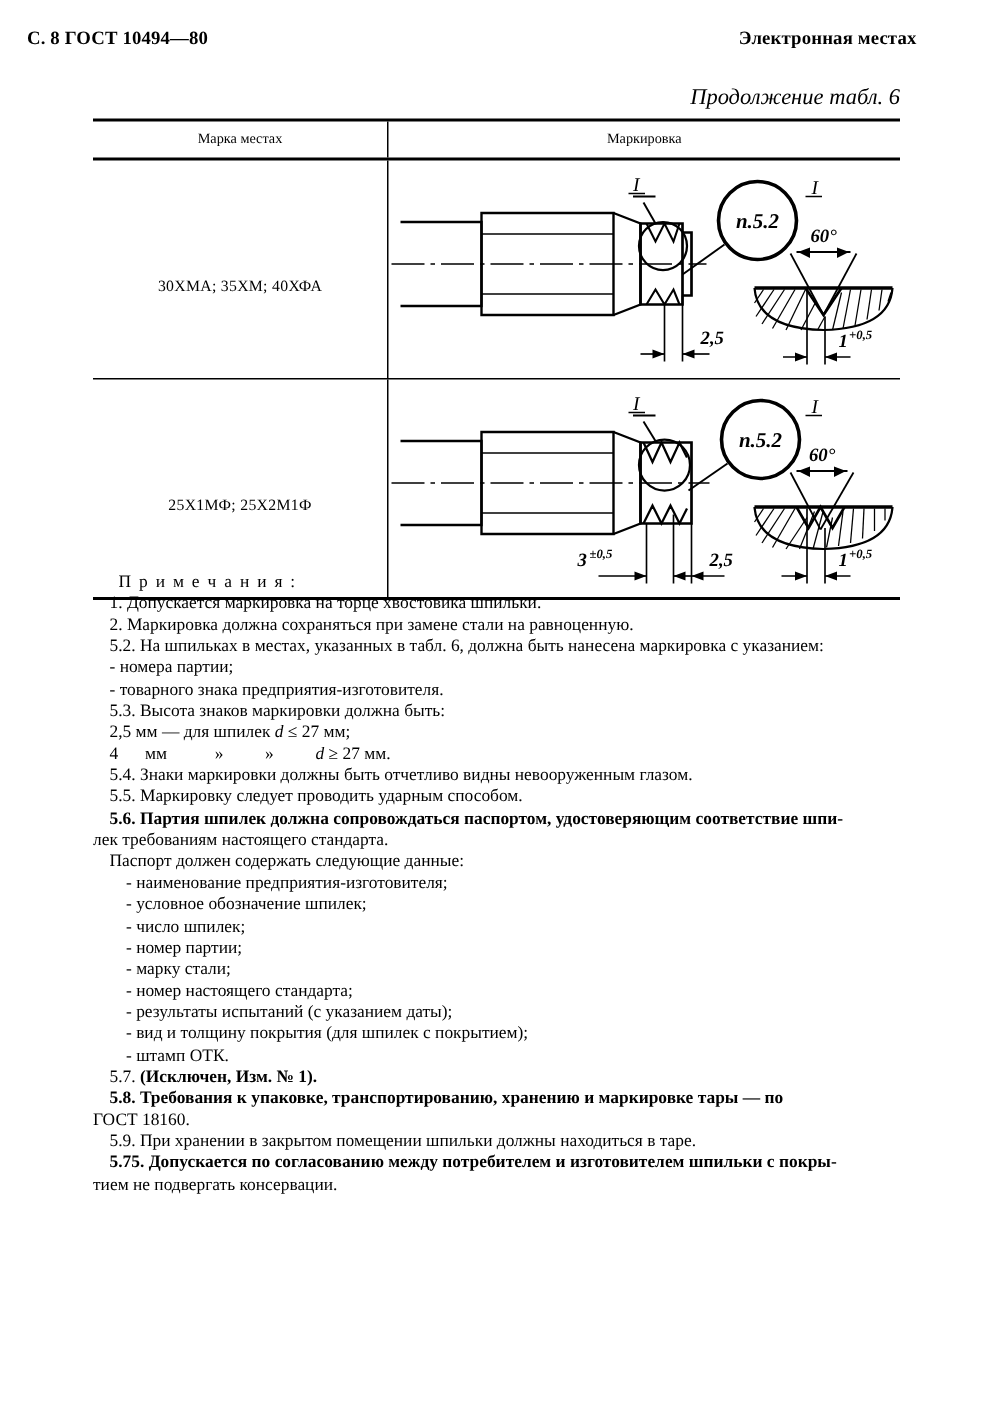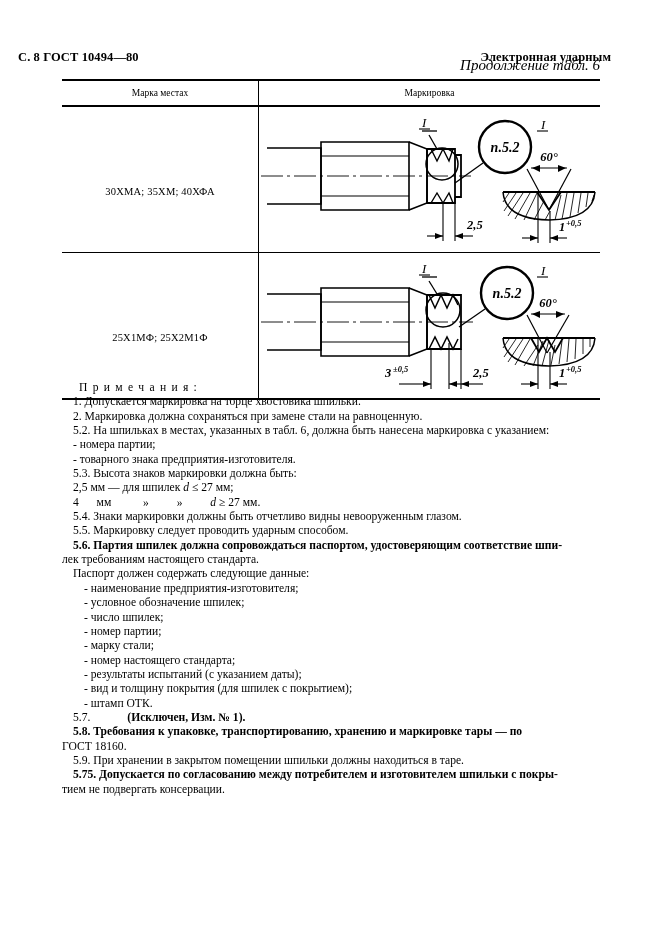--- a/index.html
+++ b/index.html
@@ -26,21 +26,20 @@
     position: absolute;
     top: 18px;
     left: 18px;
     right: 50px;
     height: 18px;
     display: flex;
     justify-content: space-between;
     align-items: baseline;
     font-size: 12.5px;
     font-weight: bold;
-    margin-top: 32px;
   }
   .runhead .left  { letter-spacing: .1px; }
   .runhead .right { letter-spacing: .1px; }
 
   
   .tbl-caption {
     position: absolute;
     top: 57px;
     right: 61px;
     font-style: italic;
@@ -102,35 +101,35 @@
     width: 538px;
     font-size: 11.6px;
     line-height: 14.35px;
   }
   .body p { margin: 0; }
   .ind-note   { text-indent: 0;    letter-spacing: 1.2px; }
   .ind-0      { text-indent: 0; }
   .ind-1      { padding-left: 11px; }
   .ind-2      { padding-left: 22px; }
   .ind-3      { padding-left: 17px; }
-  .b          { font-weight: bold; margin-left: 34px; }
+  .b          { font-weight: bold; }
   .i          { font-style: italic; }
   .just       { text-align: justify; font-weight: bold; }
   .nbsp-pad   { display: inline-block; width: 26px; }
   .nbsp-pad3  { display: inline-block; width: 22px; }
   .gap-sm     { display: inline-block; width: 12px; }
 </style>
 </head>
 <body>
 
 <div class="page">
 
   <div class="runhead">
     <div class="left">С. 8 ГОСТ 10494—80</div>
-    <div class="right">Электронная ударным</div>
+    <div class="right">Электронная местах</div>
   </div>
 
   <div class="tbl-caption">Продолжение табл. 6</div>
 
   <div class="tbl">
 
     <div class="tbl-head">
       <div class="cell col-a">Марка местах</div>
       <div class="cell col-b">Маркировка</div>
     </div>

